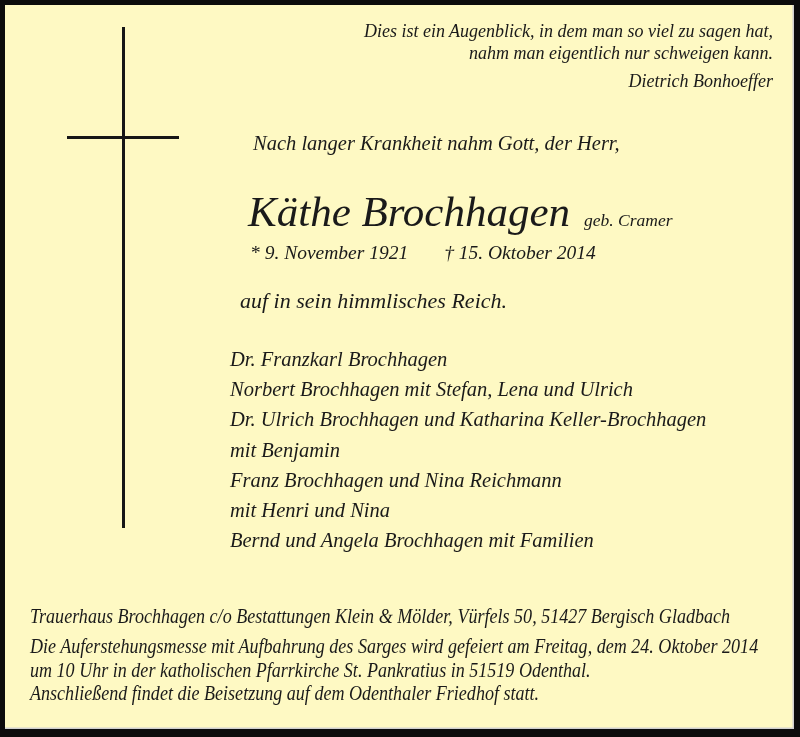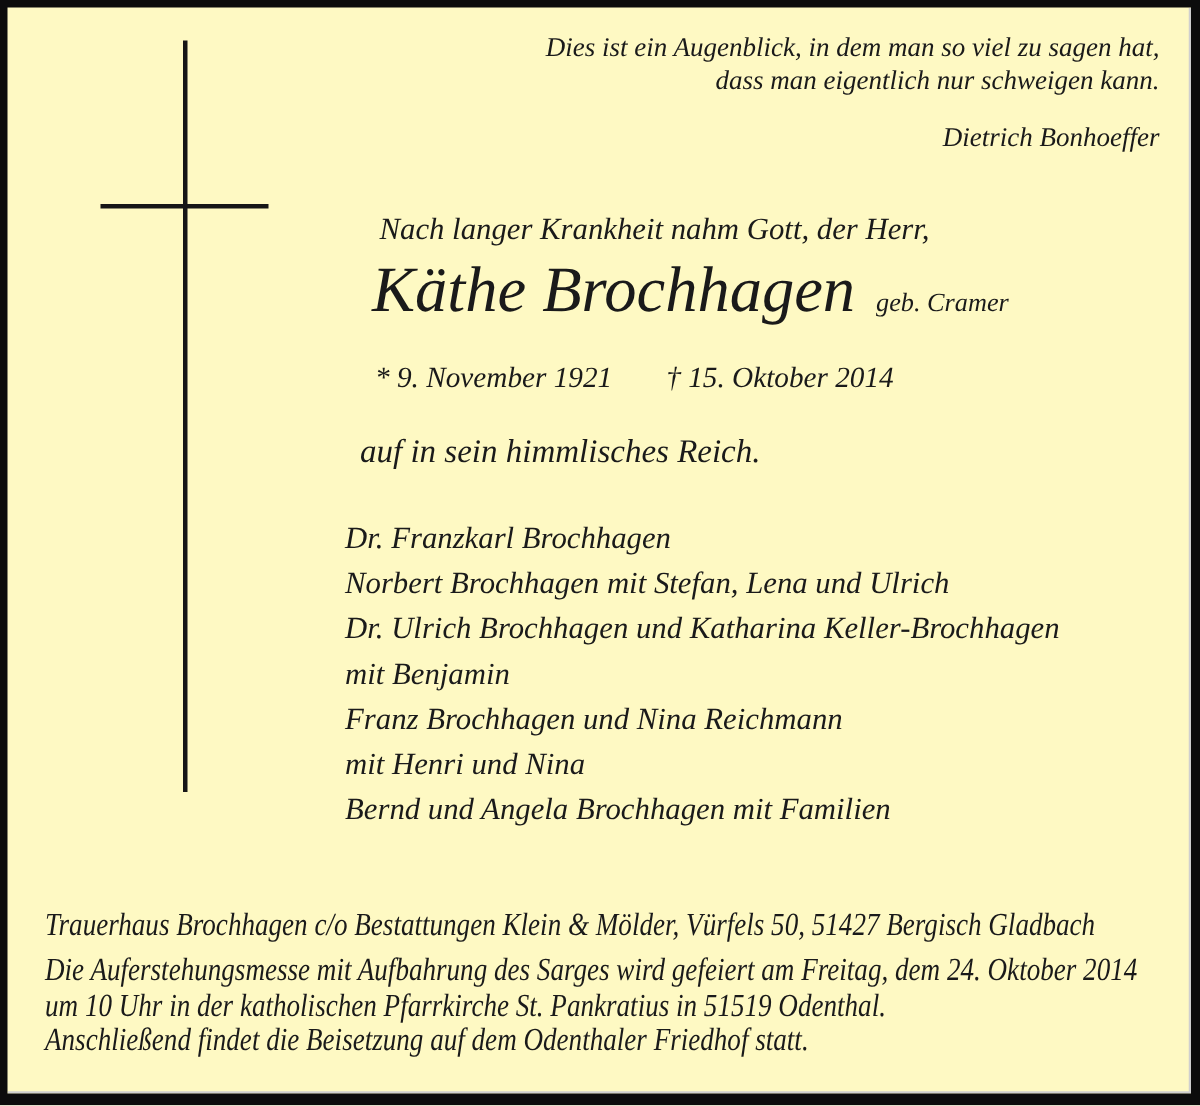--- a/index.html
+++ b/index.html
@@ -23,28 +23,28 @@
     pointer-events: none;
   }
   .abs { position: absolute; line-height: 1; white-space: nowrap; }
 
   .quote-block {
     top: 21px; right: 27px;
     text-align: right;
     font-size: 18px;
     line-height: 21.5px;
   }
-  .quote-author { margin-top: 17px; }
+  .quote-author { margin-top: 7px; }
 
   .cross-v { left: 122px; top: 27px; width: 2.5px; height: 501px; background: #161616; }
   .cross-h { left: 67px; top: 136px; width: 112px; height: 2.8px; background: #161616; }
 
-  .intro-line { left: 253px; top: 143px; font-size: 20.5px; }
+  .intro-line { left: 253px; top: 133px; font-size: 20.5px; }
 
-  .name-line { left: 248px; top: 172px; font-size: 43px; font-family: Liberation Serif, serif; }
+  .name-line { left: 248px; top: 190px; font-size: 43px; font-family: Liberation Serif, serif; }
   .maiden-name { font-size: 17.5px; margin-left: 14px; }
 
   .dates-line { left: 250px; top: 243px; font-size: 19.5px; }
   .death-date { margin-left: 36px; }
 
   .closing-line { left: 240px; top: 290px; font-size: 22px; }
 
   .mourners { left: 230px; top: 344px; font-size: 20.5px; line-height: 30.2px; }
   .mourners div { white-space: nowrap; }
 
@@ -60,21 +60,21 @@
 </style>
 </head>
 <body>
 
 <div class="page">
 
   <div class="frame"></div>
 
   <div class="abs quote-block">
     <div>Dies ist ein Augenblick, in dem man so viel zu sagen hat,</div>
-    <div>dass man eigentlich nur schweigen kann.</div>
+    <div>nahm man eigentlich nur schweigen kann.</div>
     <div class="quote-author">Dietrich Bonhoeffer</div>
   </div>
 
   <div class="abs cross-v"></div>
   <div class="abs cross-h"></div>
 
   <div class="abs intro-line">Nach langer Krankheit nahm Gott, der Herr,</div>
 
   <div class="abs name-line">
     <span>Käthe Brochhagen</span><span class="maiden-name">geb. Cramer</span>

